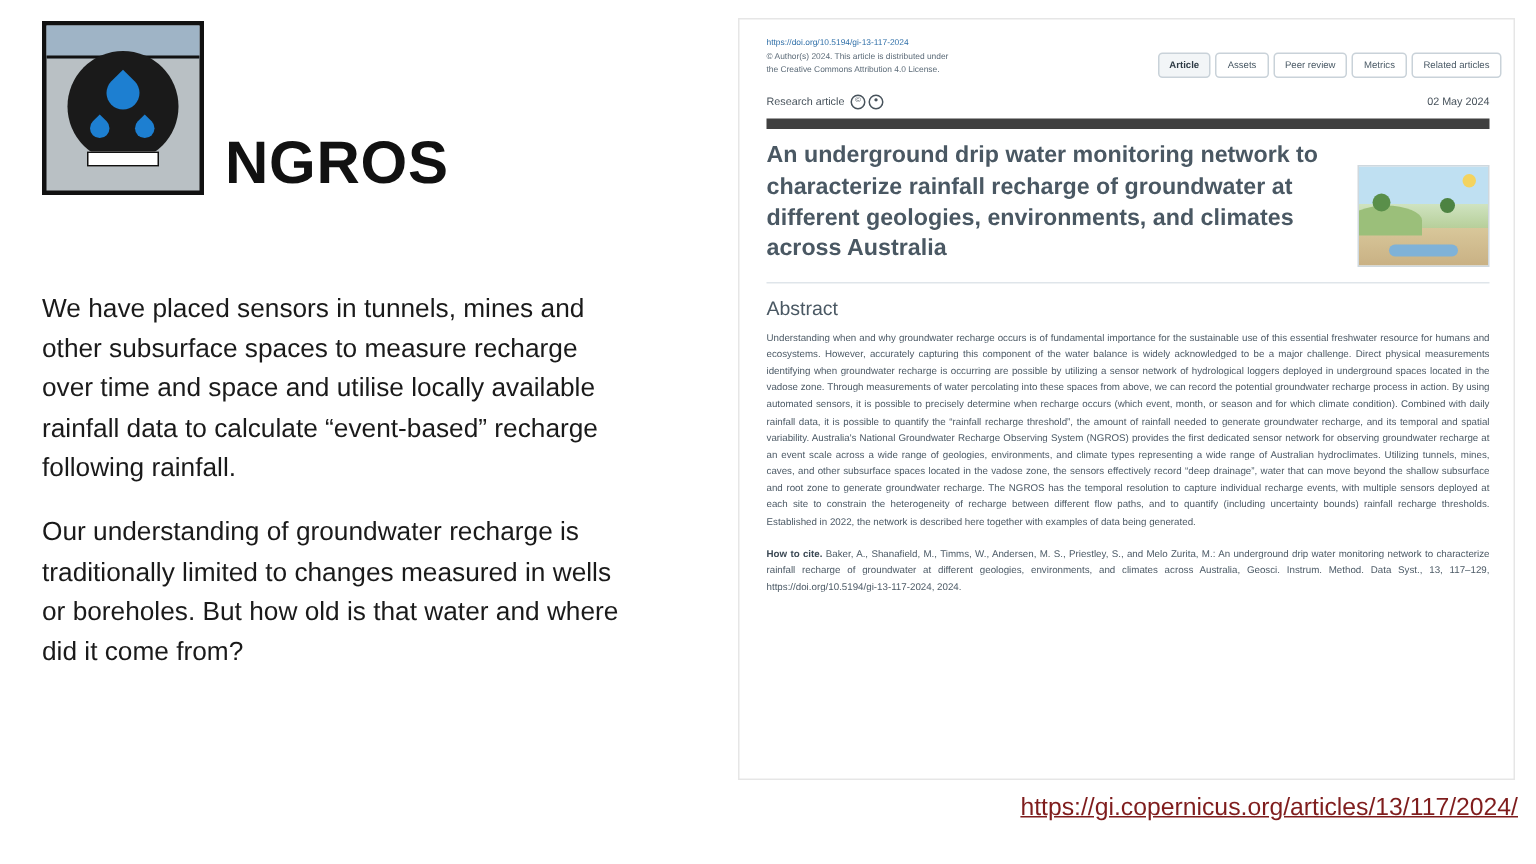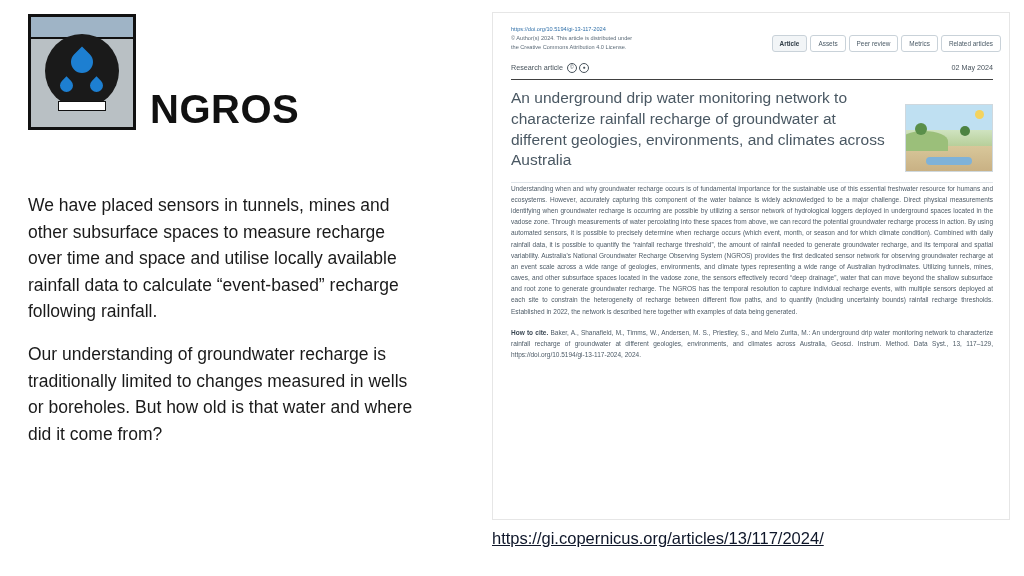--- a/index.html
+++ b/index.html
@@ -171,21 +171,21 @@
     color: #2d3a44;
     font-weight: bold;
   }
 
   .meta-row {
     display: flex;
     align-items: center;
     justify-content: space-between;
     margin-top: 10px;
     padding-bottom: 6px;
-    border-bottom: 1px solid #404040;
+    border-bottom: 7px solid #404040;
   }
   .art-type {
     font-size: 7.2px;
     color: #48535c;
     display: flex;
     align-items: center;
     gap: 4px;
   }
   .cc-badges {
     display: inline-flex;
@@ -208,21 +208,21 @@
 
   .title-wrap {
     display: flex;
     gap: 10px;
     margin-top: 8px;
   }
   .paper-title {
     font-size: 15.5px;
     line-height: 1.35;
     color: #4a5863;
-    font-weight: normal;
+    font-weight: bold;
     flex: 1;
   }
   .thumb {
     width: 86px;
     height: 66px;
     flex: 0 0 auto;
     border: 1px solid #cfd8de;
     background: linear-gradient(#bfe0f2 0%, #bfe0f2 38%, #cfe3c0 38%, #b7cf9a 62%, #d8c79a 62%, #c9b184 100%);
     position: relative;
     overflow: hidden;
@@ -284,23 +284,23 @@
     text-align: justify;
     margin-top: 10px;
   }
   .cite-p b { color: #3b4854; }
 
   .url-line {
     position: absolute;
     left: 492px;
     top: 529px;
     width: 520px;
-    text-align: left;
+    text-align: right;
     font-size: 16.5px;
-    color: #0f172a;
+    color: #7f1d1d;
     text-decoration: underline;
   }
 </style>
 </head>
 <body>
 
 <div class="left-col">
 
   <div class="logo-row">
     <div class="logo-mark">
@@ -357,20 +357,21 @@
         <div class="hill"></div>
         <div class="tree"></div>
         <div class="tree2"></div>
         <div class="water"></div>
       </div>
     </div>
 
 
     <div class="section-rule"></div>
 
+    <div class="abstract-h">Abstract</div>
     <div class="abstract-p">Understanding when and why groundwater recharge occurs is of fundamental importance for the sustainable use of this essential freshwater resource for humans and ecosystems. However, accurately capturing this component of the water balance is widely acknowledged to be a major challenge. Direct physical measurements identifying when groundwater recharge is occurring are possible by utilizing a sensor network of hydrological loggers deployed in underground spaces located in the vadose zone. Through measurements of water percolating into these spaces from above, we can record the potential groundwater recharge process in action. By using automated sensors, it is possible to precisely determine when recharge occurs (which event, month, or season and for which climate condition). Combined with daily rainfall data, it is possible to quantify the “rainfall recharge threshold”, the amount of rainfall needed to generate groundwater recharge, and its temporal and spatial variability. Australia's National Groundwater Recharge Observing System (NGROS) provides the first dedicated sensor network for observing groundwater recharge at an event scale across a wide range of geologies, environments, and climate types representing a wide range of Australian hydroclimates. Utilizing tunnels, mines, caves, and other subsurface spaces located in the vadose zone, the sensors effectively record “deep drainage”, water that can move beyond the shallow subsurface and root zone to generate groundwater recharge. The NGROS has the temporal resolution to capture individual recharge events, with multiple sensors deployed at each site to constrain the heterogeneity of recharge between different flow paths, and to quantify (including uncertainty bounds) rainfall recharge thresholds. Established in 2022, the network is described here together with examples of data being generated.</div>
 
     <div class="cite-p">
       <b>How to cite.</b>
       <span>Baker, A., Shanafield, M., Timms, W., Andersen, M. S., Priestley, S., and Melo Zurita, M.: An underground drip water monitoring network to characterize rainfall recharge of groundwater at different geologies, environments, and climates across Australia, Geosci. Instrum. Method. Data Syst., 13, 117–129, https://doi.org/10.5194/gi-13-117-2024, 2024.</span>
     </div>
 
   </div>
 </div>
 

